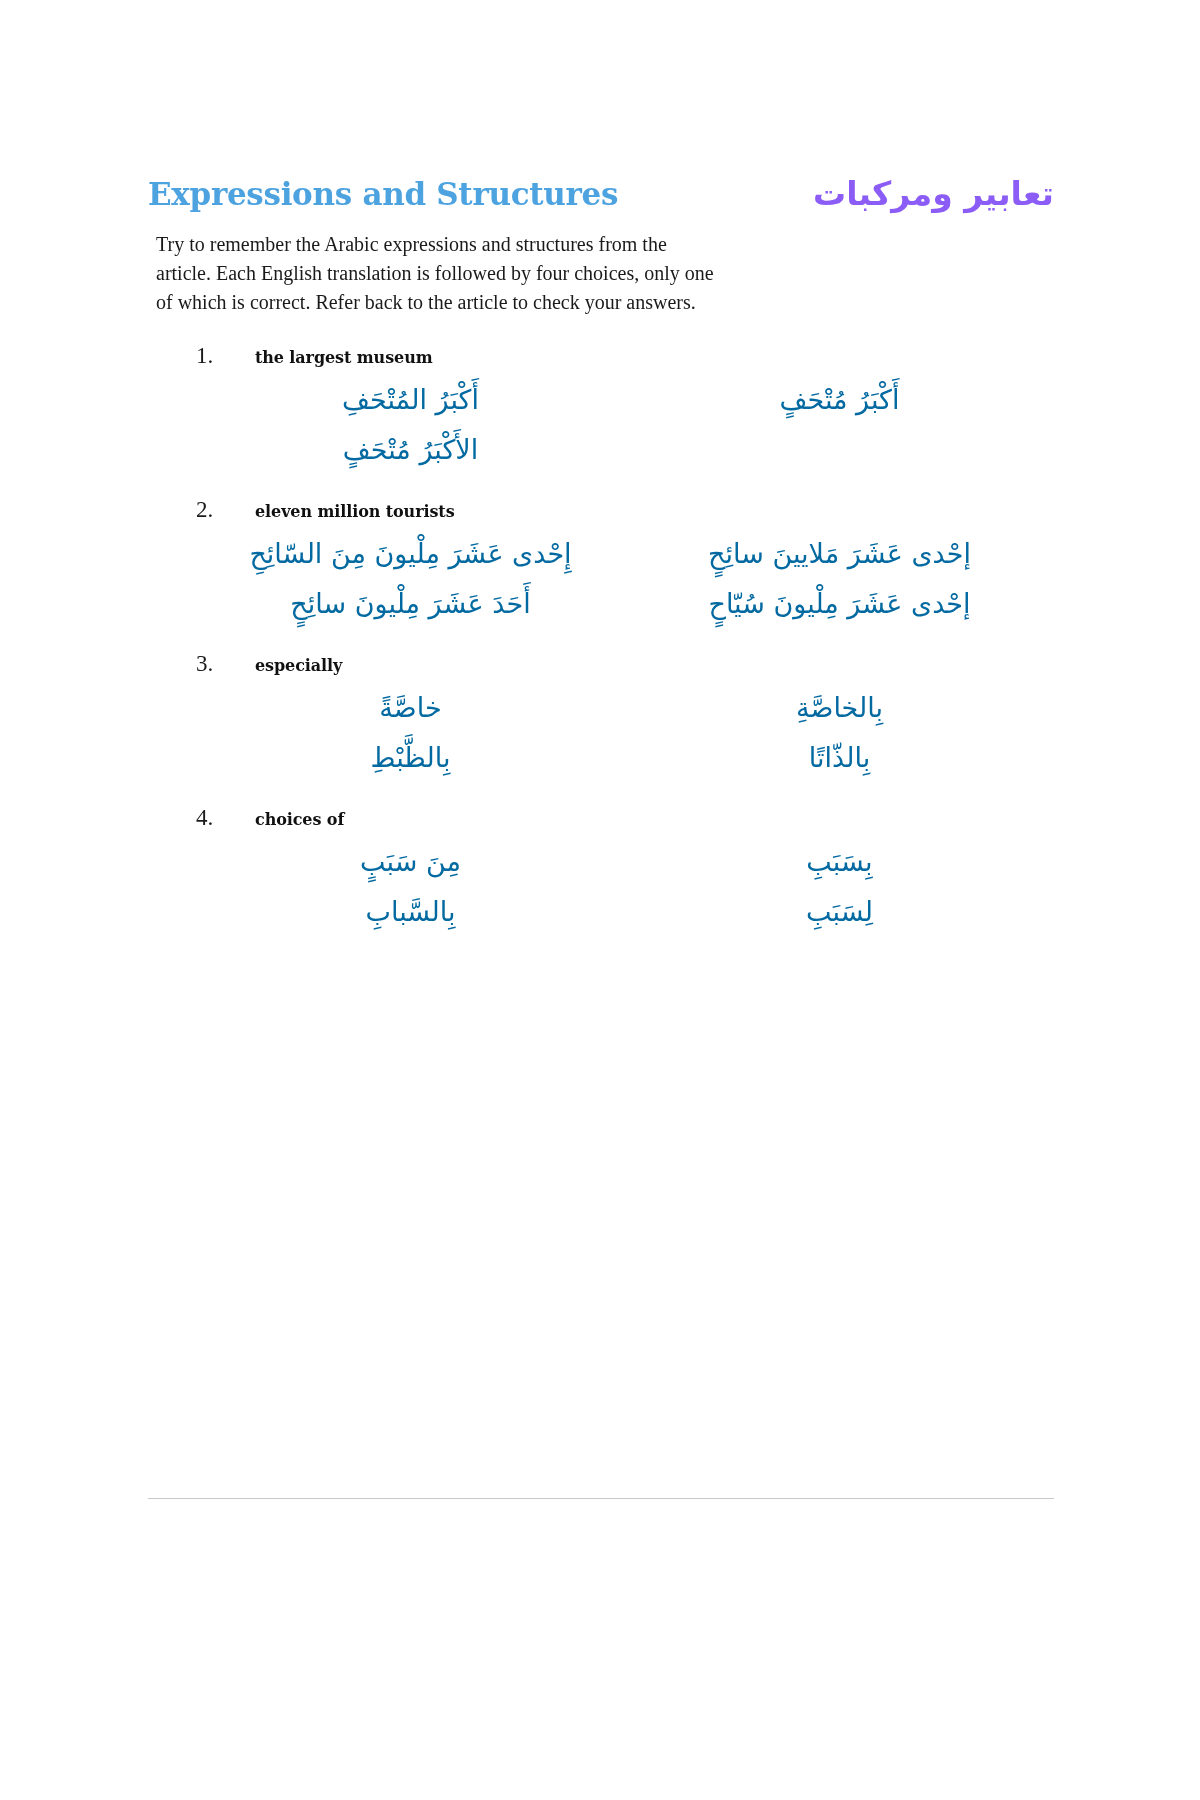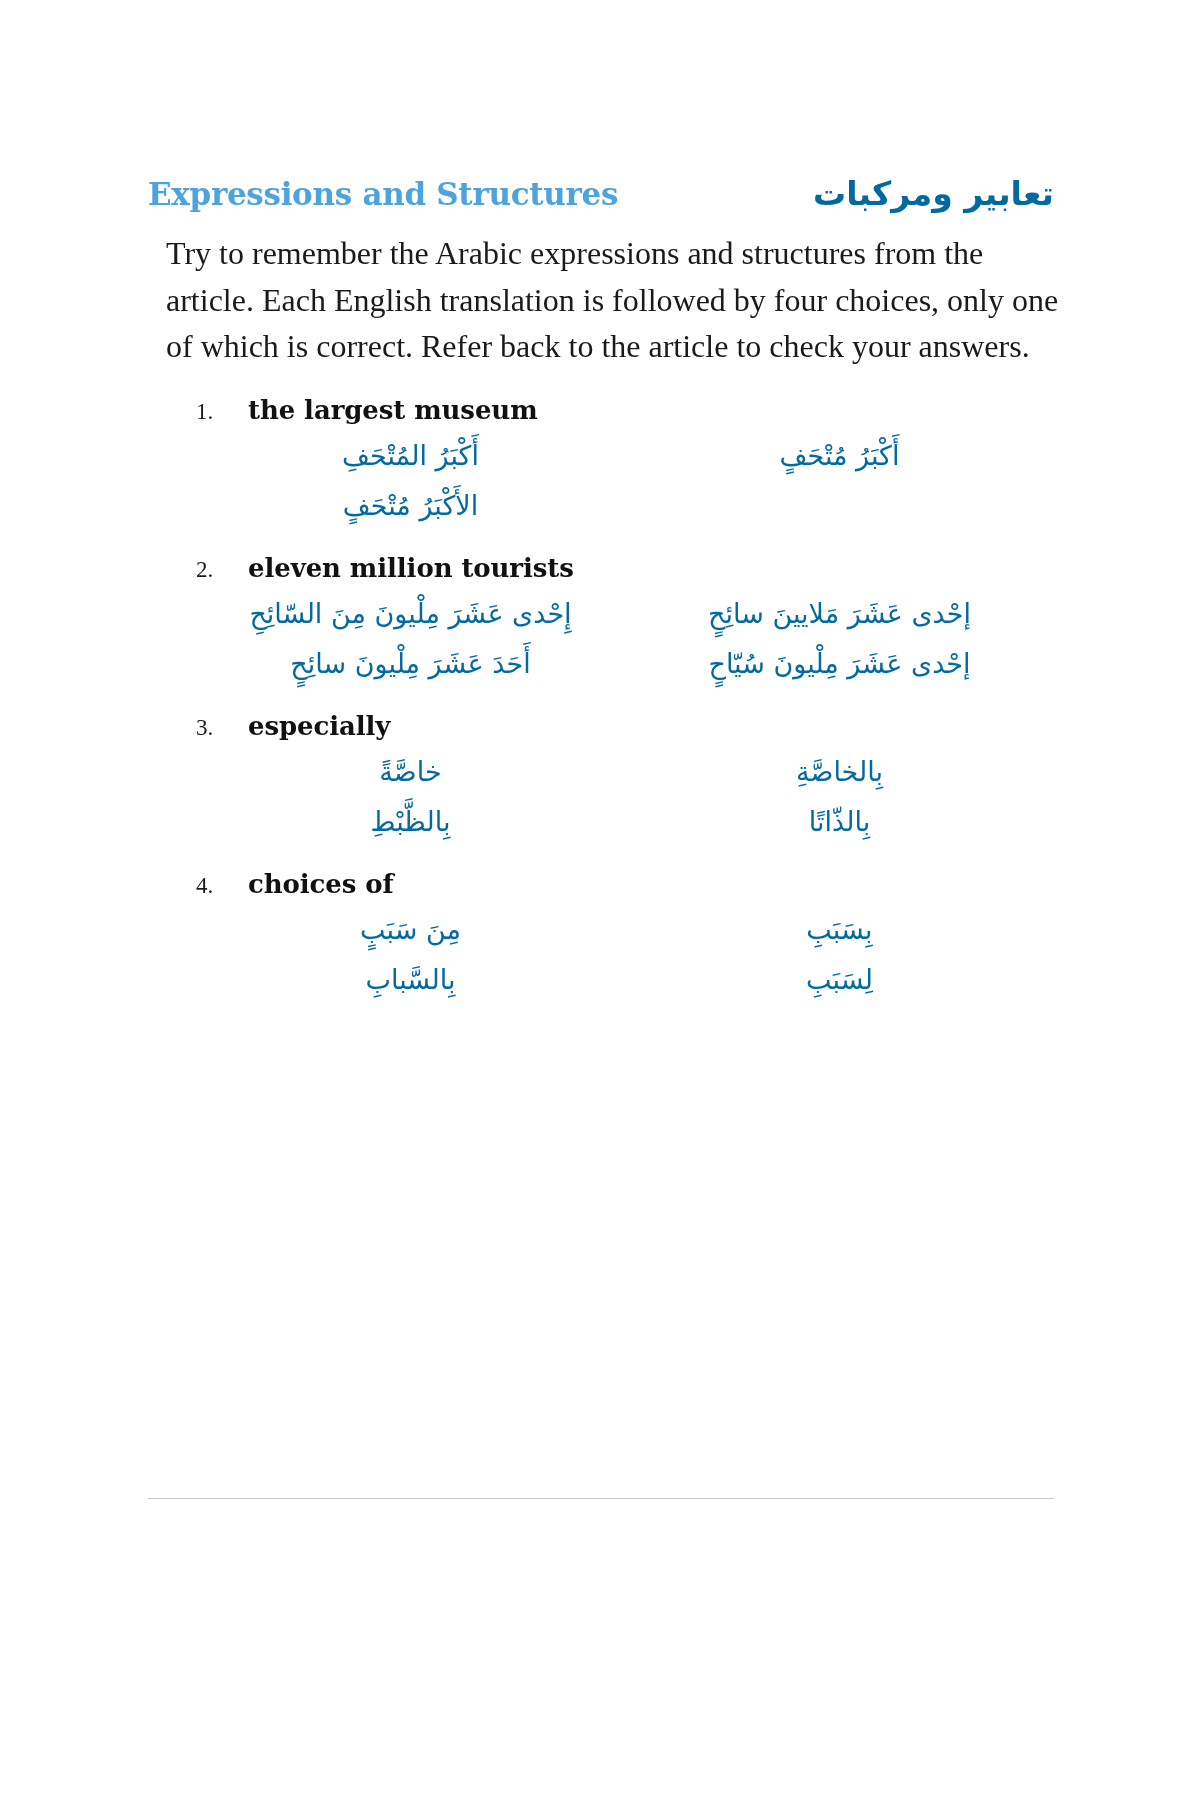--- a/index.html
+++ b/index.html
@@ -45,34 +45,34 @@
     font-weight: bold;
     font-size: 31px;
     letter-spacing: -0.3px;
     color: #4da3e0;
     white-space: nowrap;
   }
   .title-ar {
     font-family: "DejaVu Sans", sans-serif;
     font-weight: bold;
     font-size: 33px;
-    color: #0369a1;
+    color: #8b5cf6;
     direction: rtl;
     white-space: nowrap;
     line-height: 1.1;
   }
 
   
   .intro {
     font-family: "Liberation Serif", serif;
-    font-size: 32px;
+    font-size: 20px;
     line-height: 1.45;
     text-align: justify;
     color: #1a1a1a;
-    margin: 0 0 26px 18px;
+    margin: 0 0 26px 8px;
     width: 902px;
   }
   .intro > span { display: block; }
 
   
   .qlist {
     margin: 0;
     padding: 0;
     list-style: none;
   }
@@ -88,23 +88,24 @@
   .qnum {
     font-family: "Liberation Serif", serif;
     font-size: 23px;
     color: #1a1a1a;
     width: 52px;
     flex: 0 0 52px;
   }
   .qlabel {
     font-family: "DejaVu Serif", serif;
     font-weight: bold;
-    font-size: 26px;
+    font-size: 16px;
     color: #111111;
     letter-spacing: -0.1px;
+    margin-left: 7px;
   }
 
   .choices {
     margin-left: 48px;
     width: 858px;
   }
   .choice-row {
     display: flex;
     width: 100%;
   }

